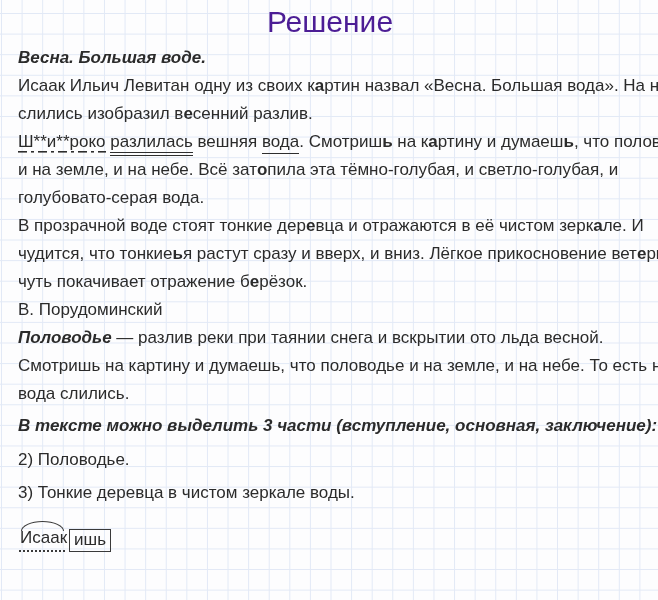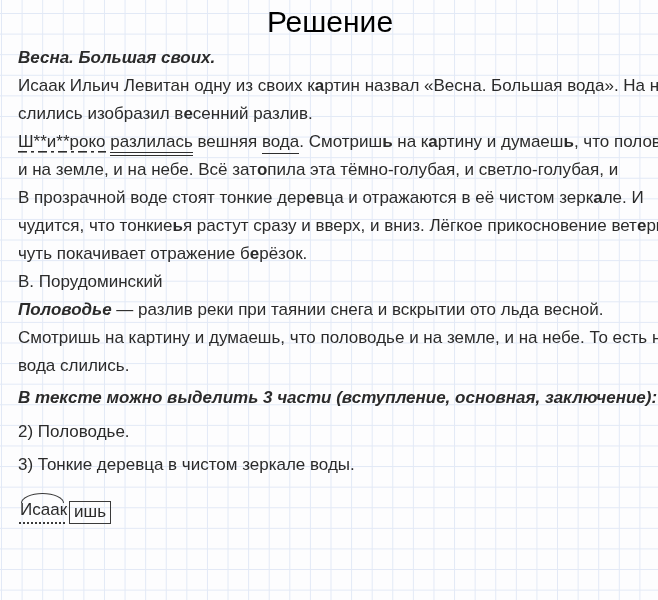--- a/index.html
+++ b/index.html
@@ -18,21 +18,21 @@
     background-position: 1px 13px;
   }
   .page { padding: 6px 16px 0 18px; }
 
   .title {
     font-size: 30px;
     font-weight: 400;
     line-height: 32px;
     text-align: center;
     margin: 0 0 6px 0;
-    color: #000000;
+    color: #4c1d95;
   }
 
   .doc { font-size: 17px; }
   .line {
     line-height: 28px;
     white-space: nowrap;
   }
   .line.header2 { margin-top: 4px; margin-bottom: 3px; }
   .line.list { line-height: 33px; }
 
@@ -103,25 +103,26 @@
   }
 </style>
 </head>
 <body>
 
 <div class="page">
 
   <h1 class="title">Решение</h1>
 
   <div class="doc">
-      <div class="line heading"><span class="seg seg-bi">Весна. Большая своих.</span></div>
+      <div class="line heading"><span class="seg seg-bi">Весна. Большая воде.</span></div>
       <div class="line text"><span class="seg">Исаак Ильич Левитан одну из своих к</span><span class="seg seg-b">а</span><span class="seg">ртин назвал «Весна. Большая вода». На ней</span></div>
       <div class="line text"><span class="seg">слились изобразил в</span><span class="seg seg-b">е</span><span class="seg">сенний разлив.</span></div>
       <div class="line text"><span class="seg u-dashdot">Ш**и**роко</span><span class="seg"> </span><span class="seg u-double">разлилась</span><span class="seg"> </span><span class="seg u-wavy">вешняя</span><span class="seg"> </span><span class="seg u-solid">вода</span><span class="seg">. Смотриш</span><span class="seg seg-b">ь</span><span class="seg"> на к</span><span class="seg seg-b">а</span><span class="seg">ртину и думаеш</span><span class="seg seg-b">ь</span><span class="seg">, что половодье</span></div>
       <div class="line text"><span class="seg">и на земле, и на небе. Всё зат</span><span class="seg seg-b">о</span><span class="seg">пила эта тёмно-голубая, и светло-голубая, и</span></div>
+      <div class="line text"><span class="seg">голубовато-серая вода.</span></div>
       <div class="line text"><span class="seg">В прозрачной воде стоят тонкие дер</span><span class="seg seg-b">е</span><span class="seg">вца и отражаются в её чистом зерк</span><span class="seg seg-b">а</span><span class="seg">ле. И</span></div>
       <div class="line text"><span class="seg">чудится, что тонкие</span><span class="seg seg-b">ь</span><span class="seg">я растут сразу и вверх, и вниз. Лёгкое прикосновение вет</span><span class="seg seg-b">е</span><span class="seg">рка</span></div>
       <div class="line text"><span class="seg">чуть покачивает отражение б</span><span class="seg seg-b">е</span><span class="seg">рёзок.</span></div>
       <div class="line text"><span class="seg">В. Порудоминский</span></div>
       <div class="line text"><span class="seg seg-bi">Половодье</span><span class="seg"> — разлив реки при таянии снега и вскрытии ото льда весной.</span></div>
       <div class="line text"><span class="seg">Смотришь на картину и думаешь, что половодье и на земле, и на небе. То есть небо и</span></div>
       <div class="line text"><span class="seg">вода слились.</span></div>
       <div class="line header2"><span class="seg seg-bi">В тексте можно выделить 3 части (вступление, основная, заключение):</span></div>
       <div class="line list"><span class="seg">2) Половодье.</span></div>
       <div class="line list"><span class="seg">3) Тонкие деревца в чистом зеркале воды.</span></div>

